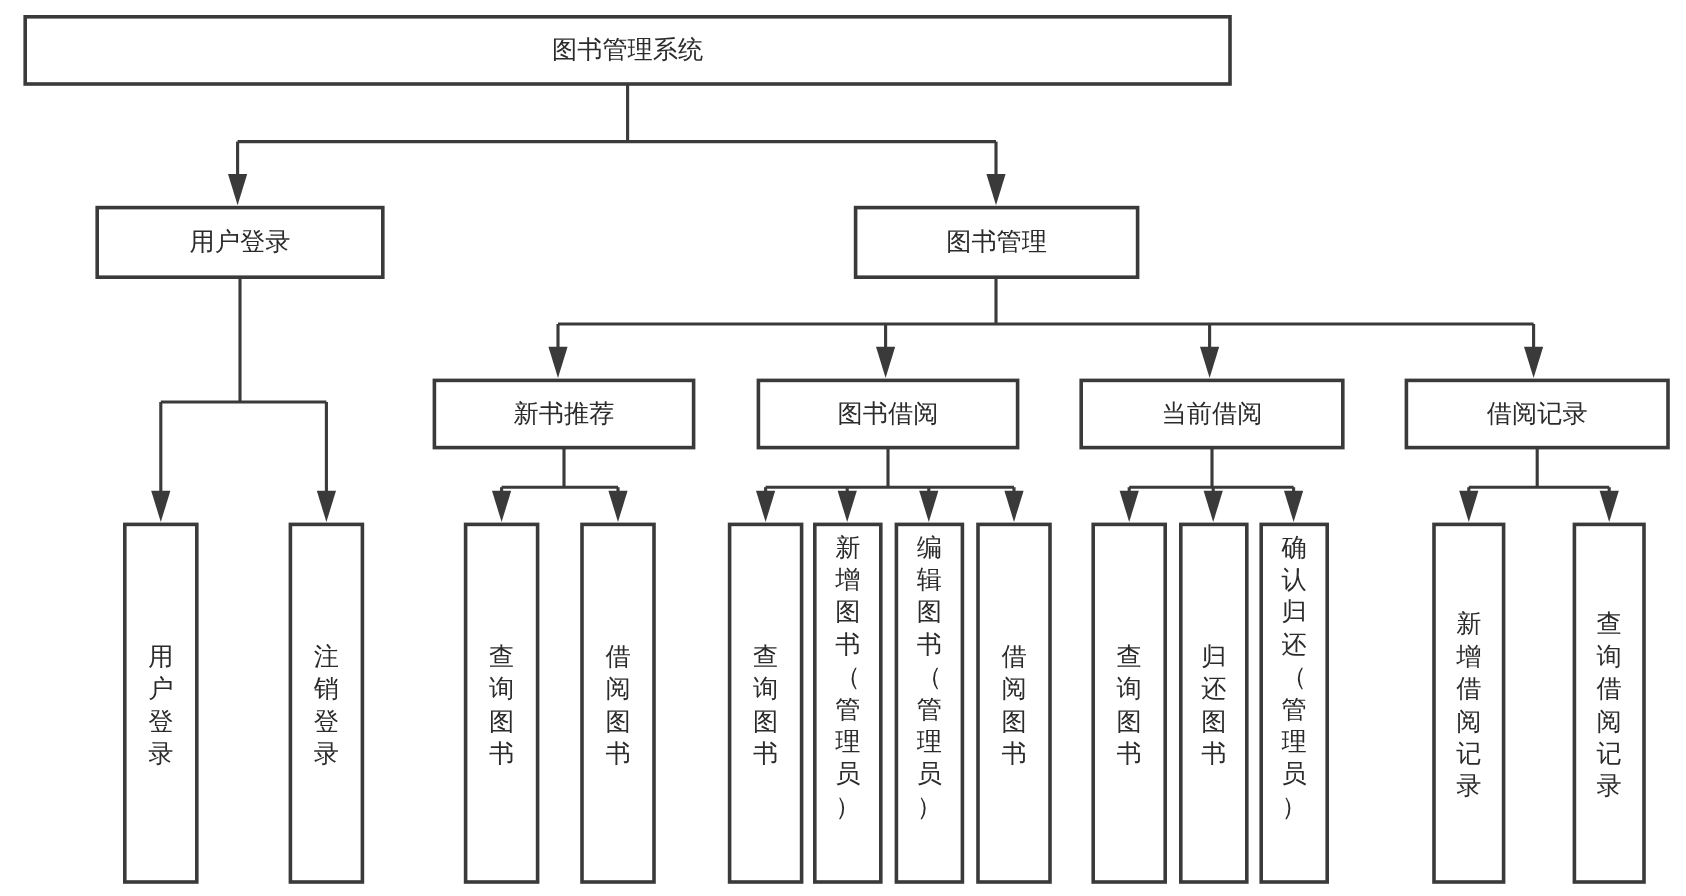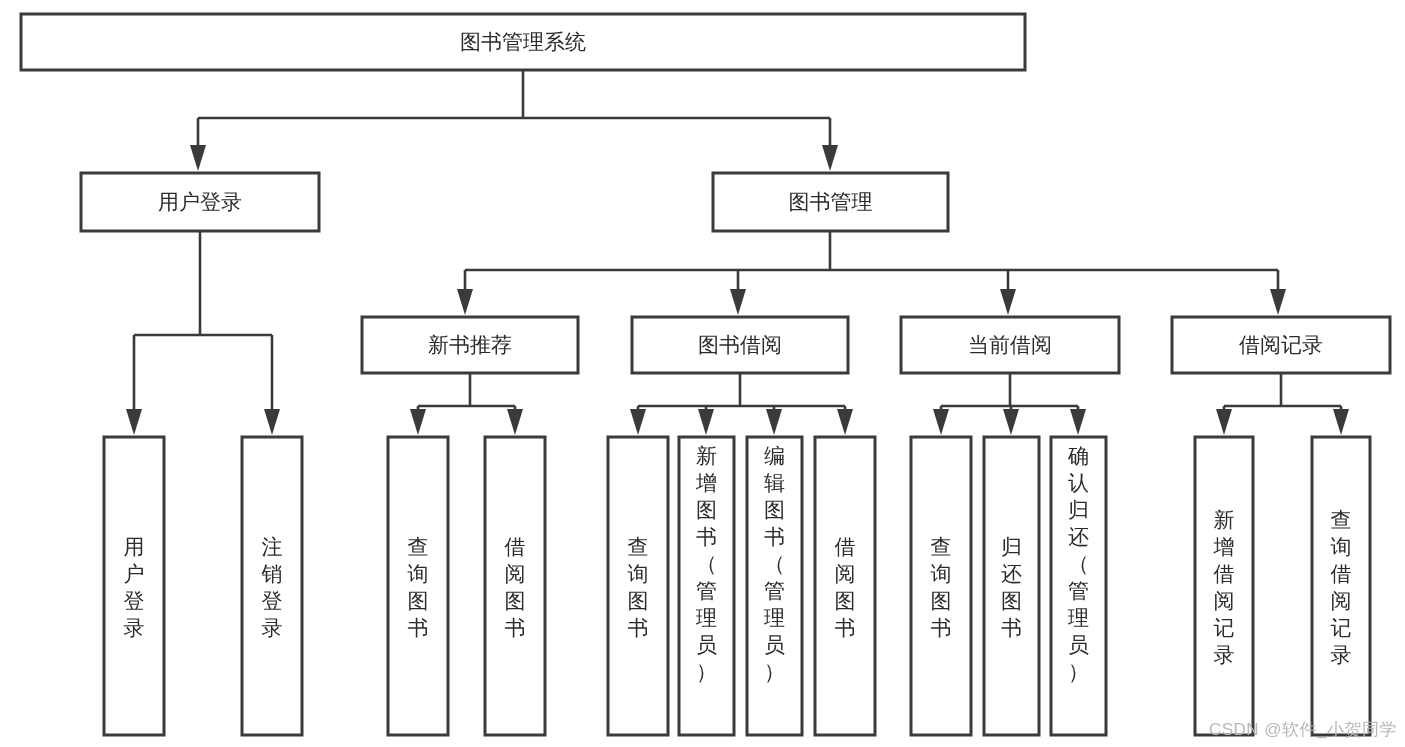--- a/index.html
+++ b/index.html
@@ -216,14 +216,13 @@
         <g>
           <rect class="node-box" x="1195" y="437" width="58" height="298"></rect>
           <text class="node-label-v" x="1224" y="527"><tspan x="1224" dy="0">新</tspan><tspan x="1224" dy="27">增</tspan><tspan x="1224" dy="27">借</tspan><tspan x="1224" dy="27">阅</tspan><tspan x="1224" dy="27">记</tspan><tspan x="1224" dy="27">录</tspan></text>
         </g>
         <g>
           <rect class="node-box" x="1312" y="437" width="58" height="298"></rect>
           <text class="node-label-v" x="1341" y="527"><tspan x="1341" dy="0">查</tspan><tspan x="1341" dy="27">询</tspan><tspan x="1341" dy="27">借</tspan><tspan x="1341" dy="27">阅</tspan><tspan x="1341" dy="27">记</tspan><tspan x="1341" dy="27">录</tspan></text>
         </g>
       </g>
   </svg>
-  <div class="watermark">CSDN @软件_小贺同学</div>
 </div>
 
 </body></html>

